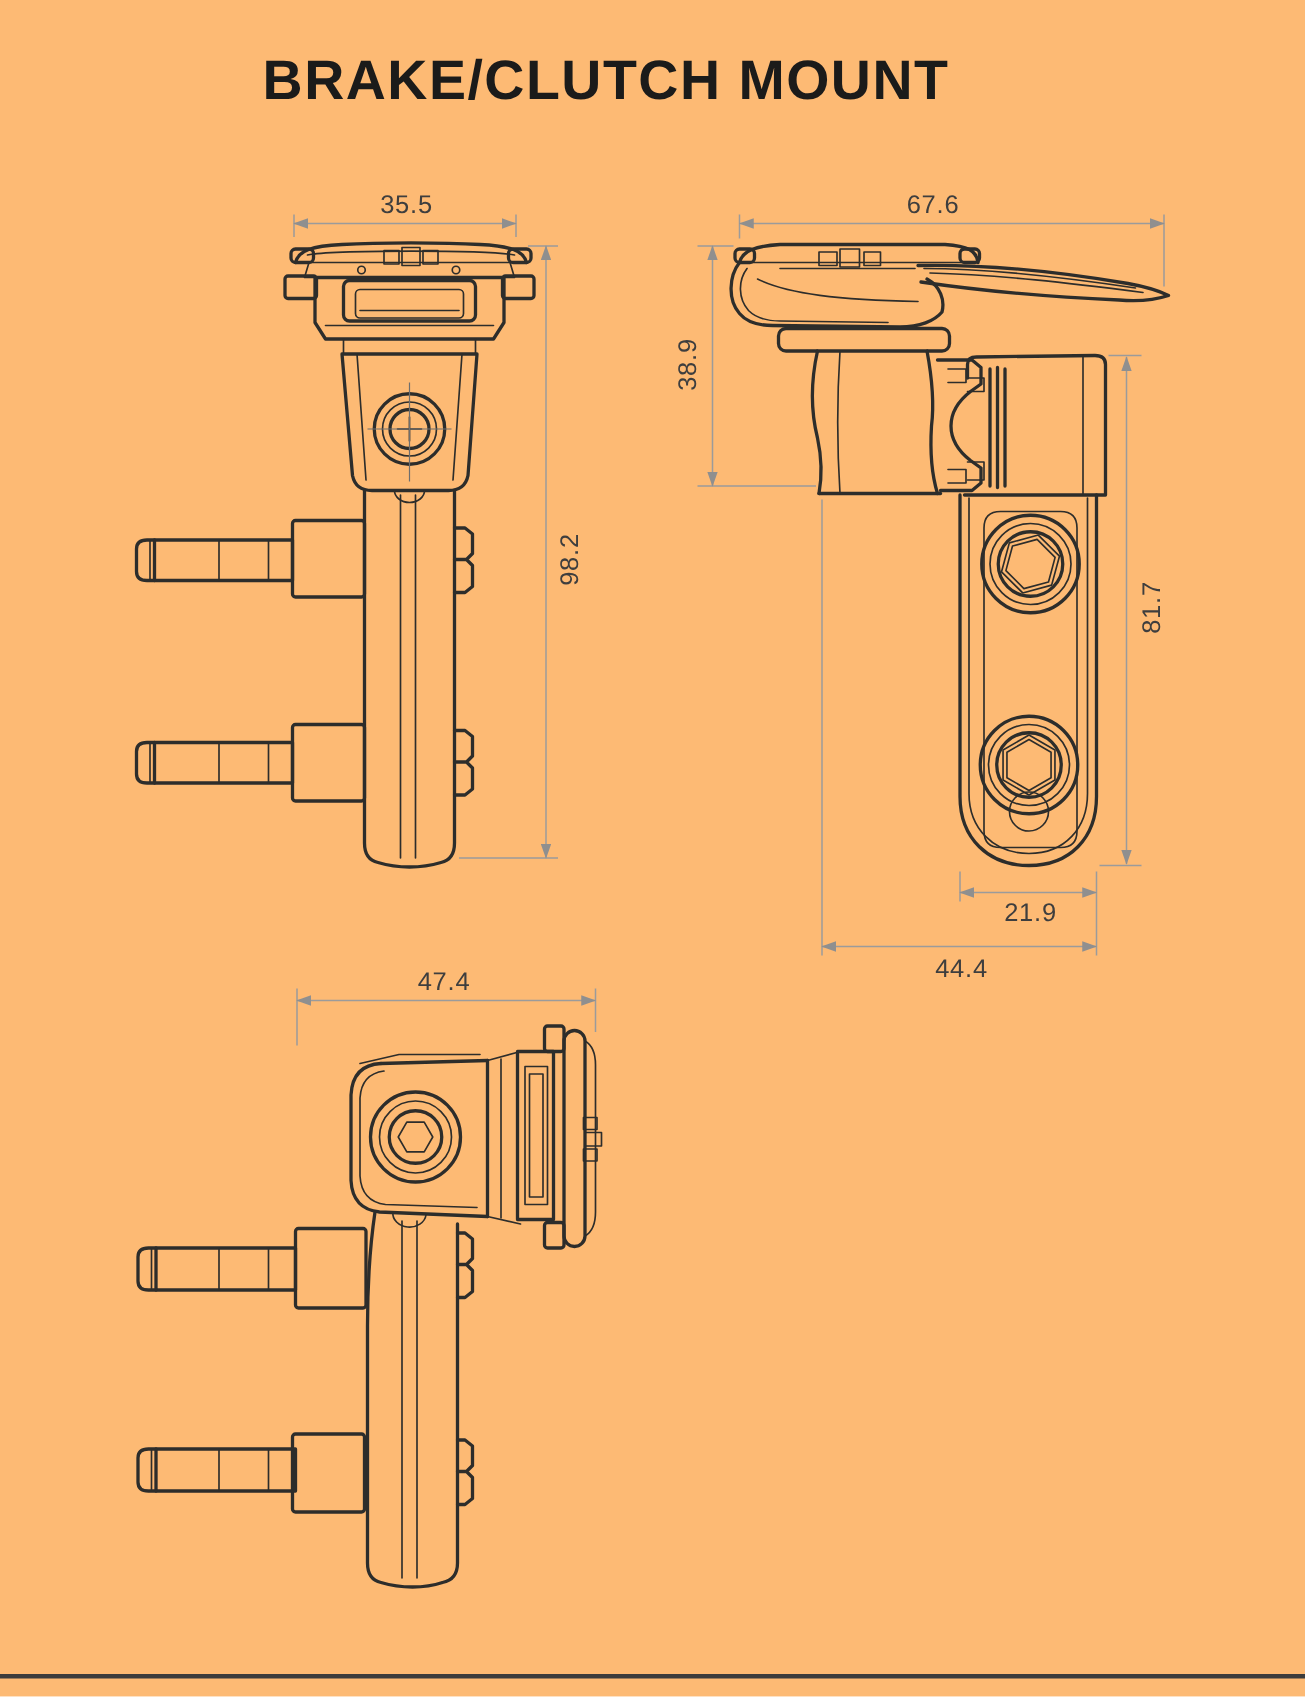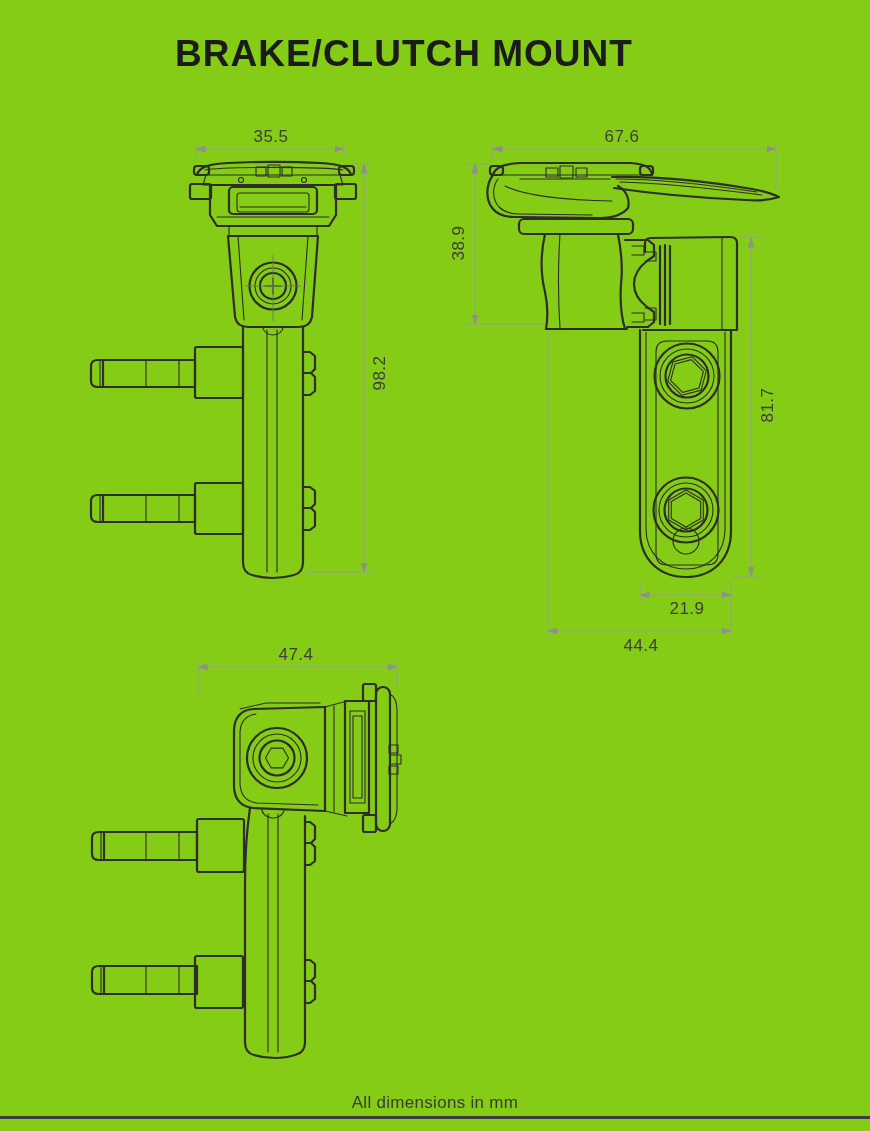--- a/index.html
+++ b/index.html
@@ -1,16 +1,16 @@
 <!DOCTYPE html>
 <html><head>
 <meta charset="utf-8">
 <style>
   html,body{margin:0;padding:0;background:#ffffff;}
-  .canvas{position:relative;width:870px;height:1131px;background:#84cc16;overflow:hidden;
+  .canvas{position:relative;width:870px;height:1131px;background:#fdba74;overflow:hidden;
           font-family:"Liberation Sans",sans-serif;}
   .title{position:absolute;top:33px;left:0;width:808px;text-align:center;
          font-size:37px;font-weight:700;letter-spacing:1px;color:#1b1b1a;}
   .footer{position:absolute;top:1093px;left:0;width:870px;text-align:center;
           font-size:17px;color:#3a3a3a;letter-spacing:0.3px;}
   .bottom-rule{position:absolute;top:1116px;left:0;width:870px;height:3px;background:#3c3c3c;}
   svg{position:absolute;overflow:visible;}
   .svg-front{left:80px;top:120px;}
   .svg-side{left:440px;top:120px;}
   .svg-rot{left:85px;top:640px;}
@@ -238,16 +238,15 @@
       <path class="o" d="M305,960 H310 L315,964 V977 L311,981 H305 M305,981 H311 L315,985 V999 L310,1003 H305"></path>
     </g>
 
     <g>
       <path class="d" d="M198,659 V697 M397,659 V688"></path>
       <line class="d" x1="198" y1="667" x2="397" y2="667" marker-start="url(#m3)" marker-end="url(#m3)"></line>
       <text class="t" x="296" y="660">47.4</text>
     </g>
   </svg>
 
-  <div class="footer">All dimensions in mm</div>
   <div class="bottom-rule"></div>
 
 </div>
 
 </body></html>

